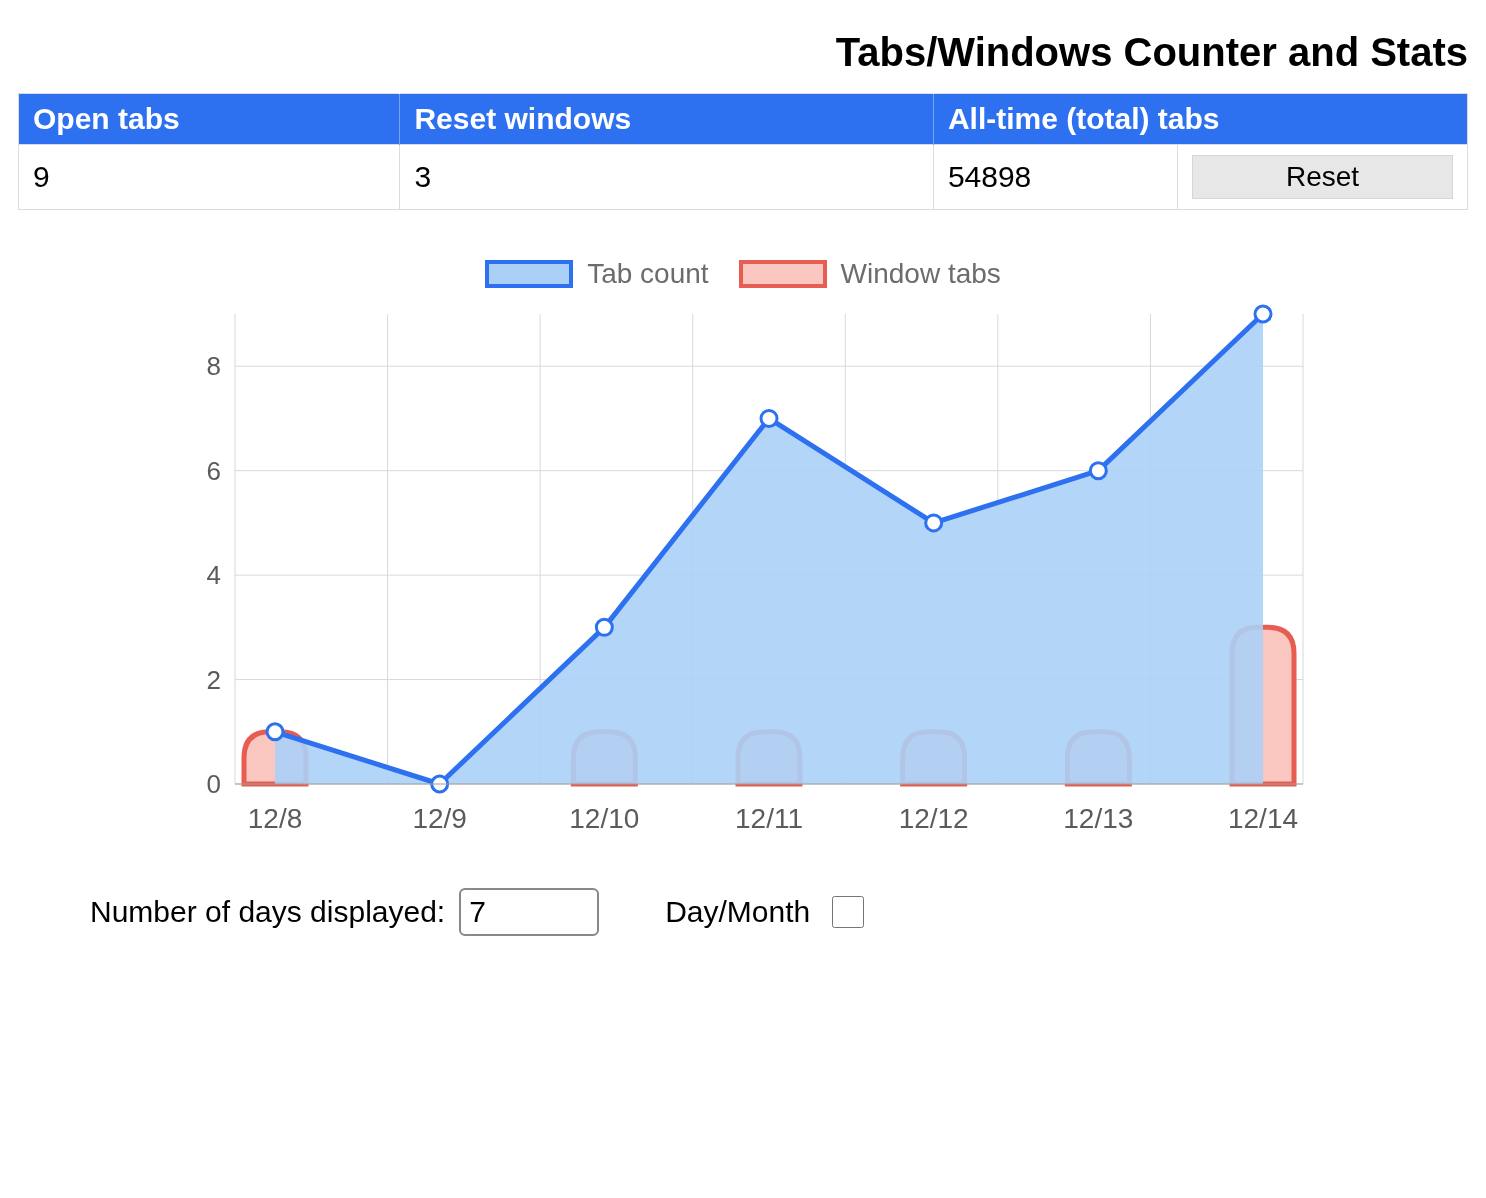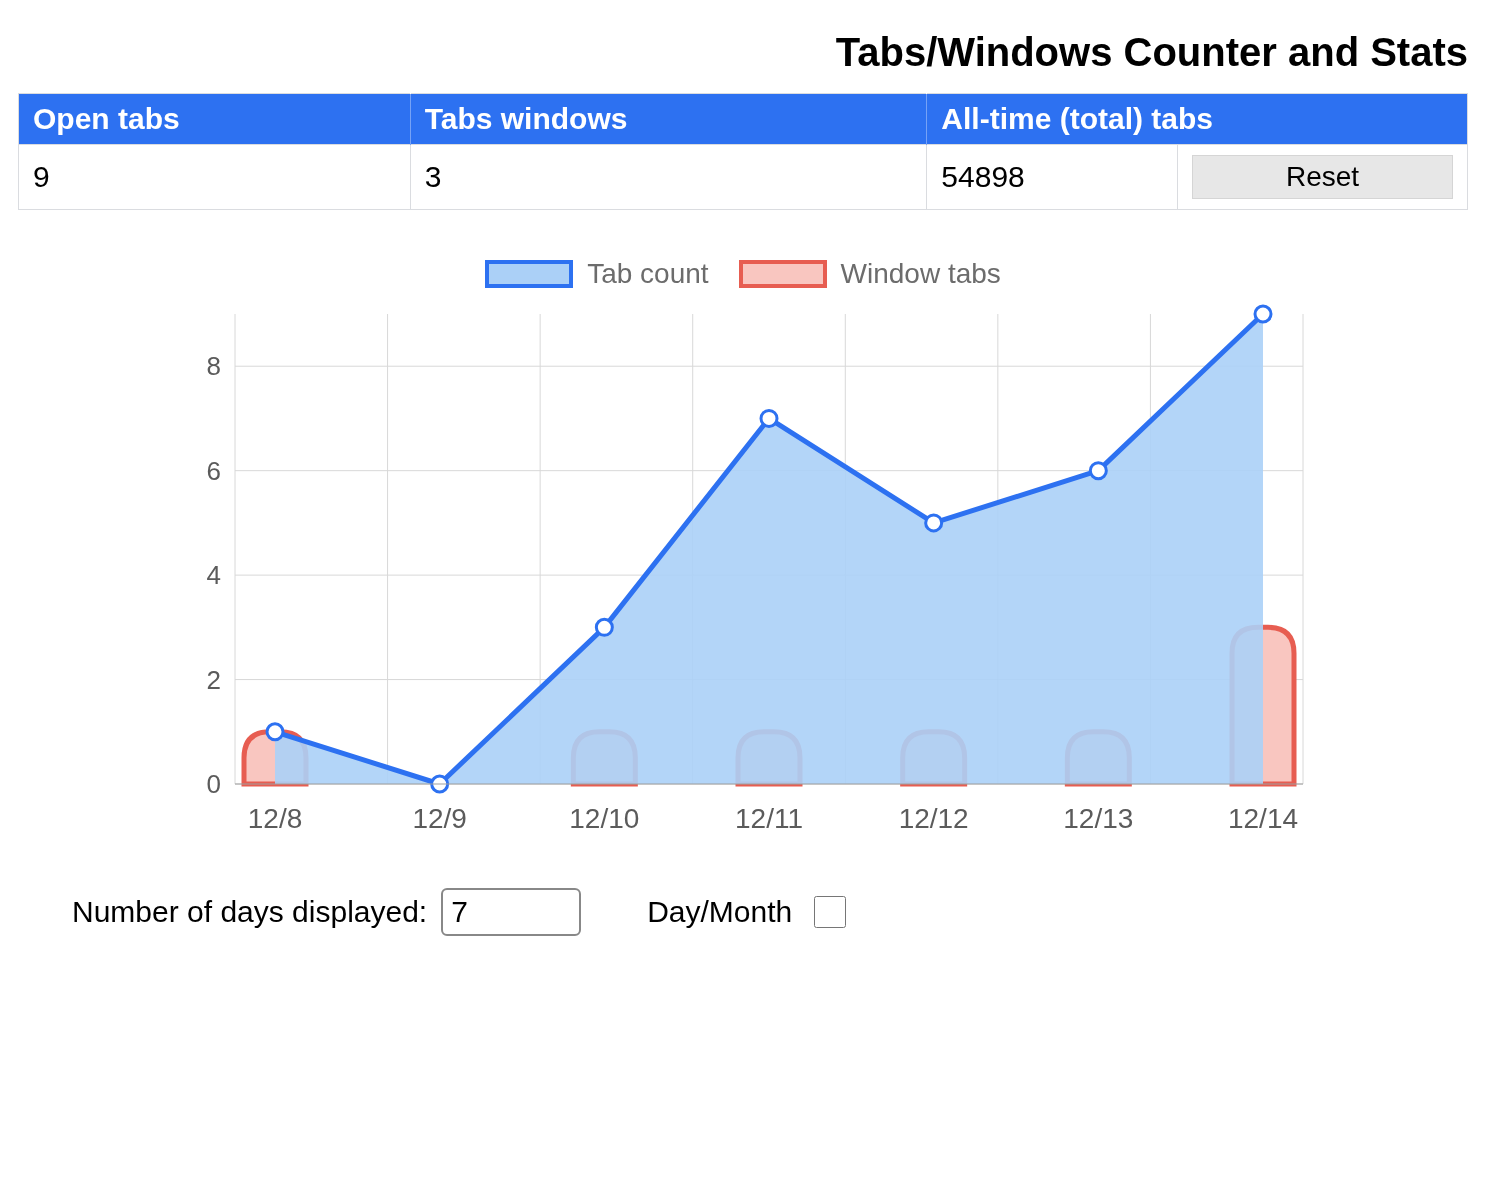--- a/index.html
+++ b/index.html
@@ -76,21 +76,21 @@
     .area-tab { fill: #abd0f7; fill-opacity: 0.9; }
     .line-tab { stroke: #2d71f1; stroke-width: 5; fill: none; stroke-linejoin: round; }
     .point-tab-outer { fill: #fff; stroke: #2d71f1; stroke-width: 3; }
     .bar-window { fill: #f9c6c0; stroke: #e75d51; stroke-width: 5; }
     
     .controls {
       display: flex;
       align-items: center;
       gap: 14px;
       font-size: 30px;
-      margin: 26px 0 0 54px;
+      margin: 26px 0 0 72px;
     }
     input[type="number"].days-input {
       font-size: 30px;
       width: 140px;
       height: 48px;
       padding: 4px 8px;
       border: 2px solid #888;
       border-radius: 6px;
       font-family: inherit;
     }
@@ -103,21 +103,21 @@
   </style>
 </head>
 <body>
 
 <h1 class="page-title">Tabs/Windows Counter and Stats</h1>
 
 <table class="stats">
   <thead>
     <tr>
       <th>Open tabs</th>
-      <th>Tabs windows</th>
+      <th>Reset windows</th>
       <th colspan="2">All-time (total) tabs</th>
     </tr>
   </thead>
   <tbody>
     <tr>
       <td>9</td>
       <td>3</td>
       <td>54898</td>
       <td class="reset-cell" style="width:290px;">
         <button class="reset-btn">Reset</button>

